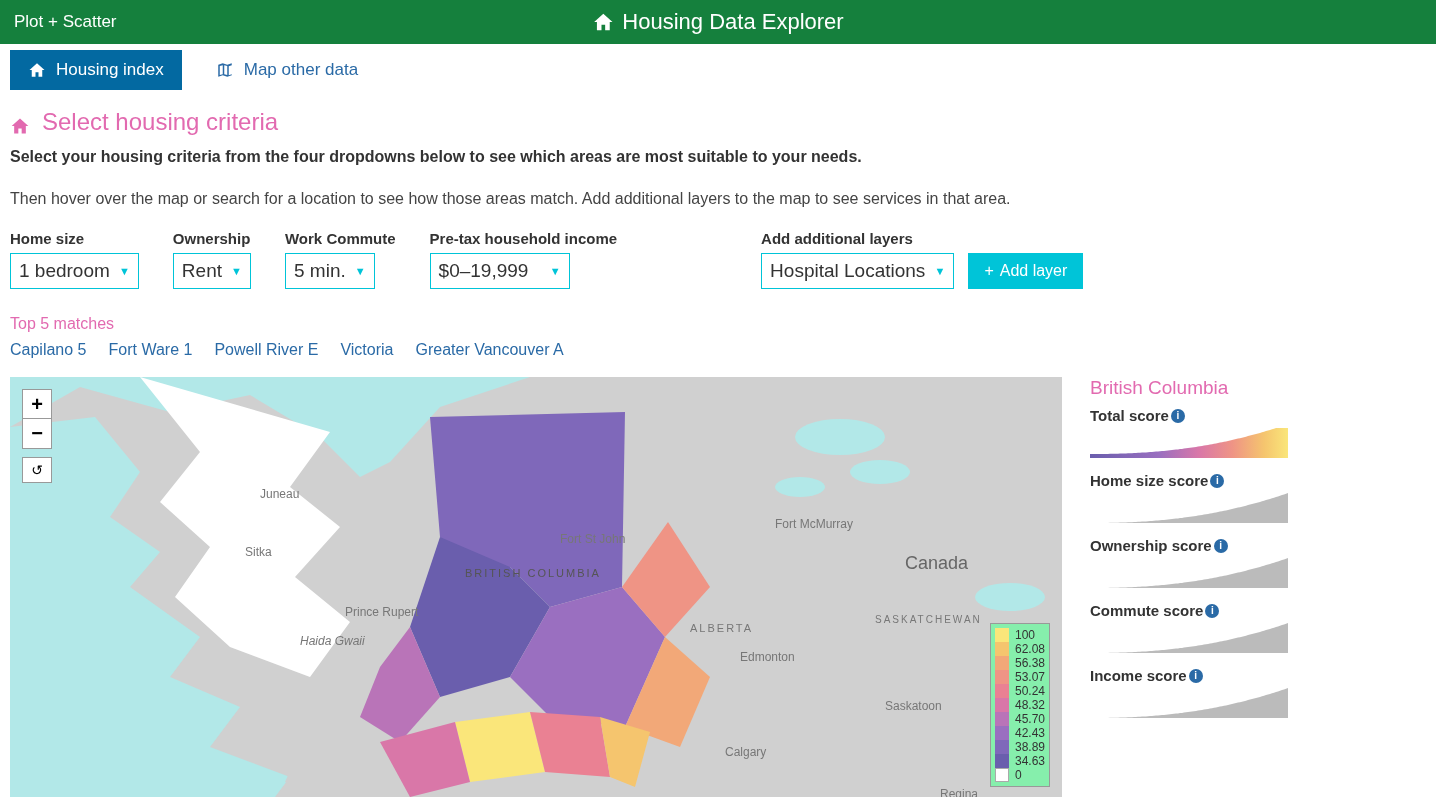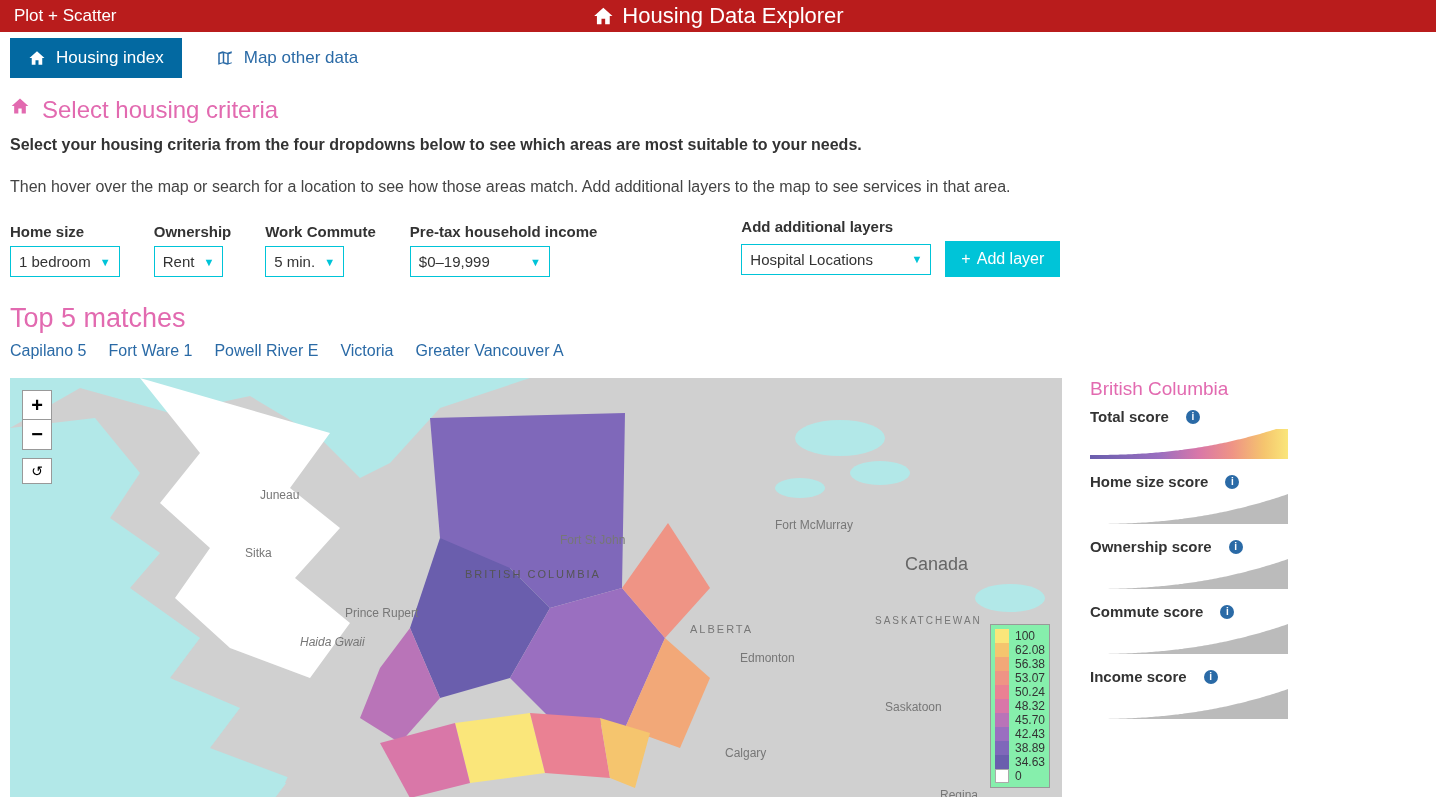--- a/index.html
+++ b/index.html
@@ -1,53 +1,53 @@
 <!DOCTYPE html>
 <html><head>
 <meta charset="utf-8">
 <style>
 *{box-sizing:border-box;margin:0;padding:0;font-family:-apple-system,BlinkMacSystemFont,"Segoe UI",Helvetica,Arial,sans-serif}
 body{background:#fff;color:#333;width:1436px}
-.topbar{background:#b91c1c;color:#fff;height:32px;display:flex;align-items:center;position:relative}
+.topbar{background:#15803d;color:#fff;height:44px;display:flex;align-items:center;position:relative}
 .topbar .brand{font-weight:300;font-size:17px;padding-left:14px}
 .topbar .title{position:absolute;left:50%;transform:translateX(-50%);font-size:22px;font-weight:400;display:flex;align-items:center;gap:8px}
 .tabs{display:flex;gap:16px;margin:6px 0 0 10px}
 .tab{padding:10px 18px;display:flex;align-items:center;gap:10px;font-size:17px;cursor:pointer}
 .tab.active{background:#0369a1;color:#fff}
 .tab.secondary{color:#2a6aa6}
 .content{padding:18px 10px 10px}
-.section-title{color:#e26ab0;font-size:24px;font-weight:400;display:flex;align-items:flex-start;gap:12px;margin-bottom:12px}
+.section-title{color:#e26ab0;font-size:24px;font-weight:400;display:flex;align-items:flex-end;gap:12px;margin-bottom:12px}
 .instr1{font-weight:600;font-size:16px;margin-bottom:24px}
 .instr2{font-size:16px;color:#444;margin-bottom:22px}
 .criteria-row{display:flex;gap:34px;align-items:flex-end;margin-bottom:26px}
 .crit label{display:block;font-weight:600;font-size:15px;margin-bottom:6px}
-.sel{border:1.5px solid #00c4d8;background:#fff;padding:6px 28px 6px 8px;font-size:15px;cursor:pointer;position:relative;display:inline-block}
+.sel{border:1.5px solid #00c4d8;background:#fff;padding:6px 28px 6px 8px;font-size:19px;cursor:pointer;position:relative;display:inline-block}
 .sel::after{content:"▼";color:#00c4d8;position:absolute;right:8px;top:50%;transform:translateY(-50%);font-size:11px}
 .w110{min-width:100px}.w90{min-width:60px}.w80{min-width:70px}.w150{min-width:140px}.w200{min-width:190px}
 .btn-add{background:#00c4d8;color:#fff;border:none;padding:9px 16px;font-size:16px;cursor:pointer;display:flex;align-items:center;gap:6px}
-.matches-title{color:#e26ab0;font-size:27px;font-weight:400;margin-bottom:8px}
+.matches-title{color:#e26ab0;font-size:16px;font-weight:400;margin-bottom:8px}
 .matches{display:flex;gap:22px;margin-bottom:18px}
 .matches a{color:#2a6aa6;font-size:16px;text-decoration:none}
 .main-row{display:flex;gap:28px}
 .map-wrap{width:1052px;height:440px;position:relative;background:#b2e8e8}
 .map-svg{position:absolute;inset:0;width:100%;height:100%}
 .map-controls{position:absolute;left:12px;top:12px;display:flex;flex-direction:column}
 .zbtn{width:30px;height:30px;background:#fff;border:1px solid #999;font-size:20px;font-weight:700;cursor:pointer;display:flex;align-items:center;justify-content:center}
 .zbtn+ .zbtn{border-top:none}
 .zreset{margin-top:8px;width:30px;height:26px;background:#fff;border:1px solid #999;cursor:pointer;font-size:14px}
 .map-search{position:absolute;left:264px;top:12px;width:524px;height:30px;border:1px solid #888;padding:0 10px;font-size:14px;background:#fff}
 .legend{position:absolute;right:12px;bottom:30px;background:#86efac;border:1px solid #999;padding:4px}
 .legend-row{display:flex;align-items:center;gap:6px;font-size:12px}
 .chit{width:14px;height:14px}
 .attrib{position:absolute;right:4px;bottom:2px;font-size:12px;color:#555;background:rgba(255,255,255,.8);padding:1px 4px}
 .attrib a{color:#2a6aa6}
 .map-label{position:absolute;font-size:12px;color:#777}
 .side{flex:1}
 .side h3{color:#e26ab0;font-size:19px;font-weight:400;margin-bottom:8px}
-.score-lbl{font-weight:600;font-size:15px;margin:8px 0 4px;display:flex;align-items:center;gap:17px}
+.score-lbl{font-weight:600;font-size:15px;margin:8px 0 4px;display:flex;align-items:center;gap:2px}
 .info-ic{display:inline-flex;width:14px;height:14px;border-radius:50%;background:#2a6aa6;color:#fff;font-size:10px;align-items:center;justify-content:center;font-weight:700}
 .spark{width:198px;height:30px;margin-bottom:14px}
 svg{display:block}
 </style>
 </head>
 <body>
 
 <div class="topbar">
   <div class="brand">Plot + Scatter</div>
   <div class="title">

